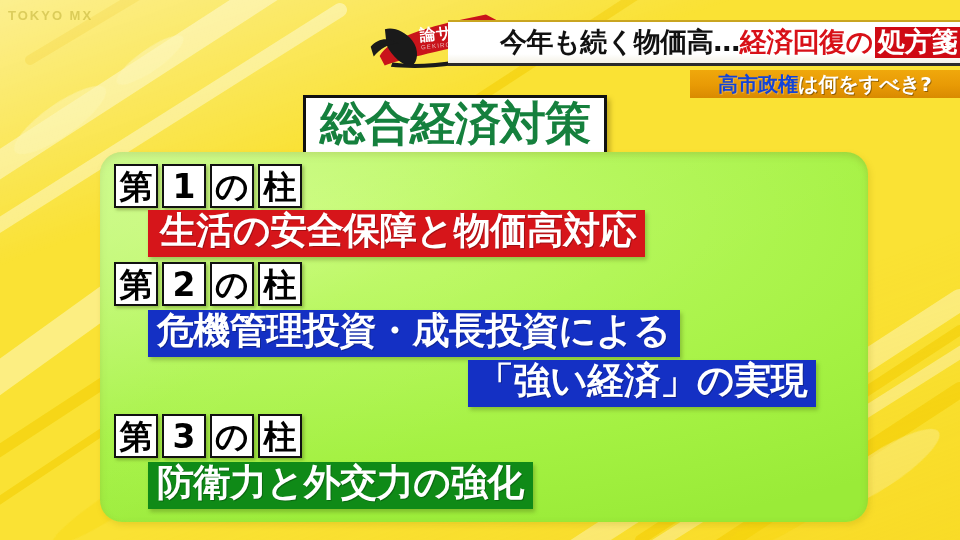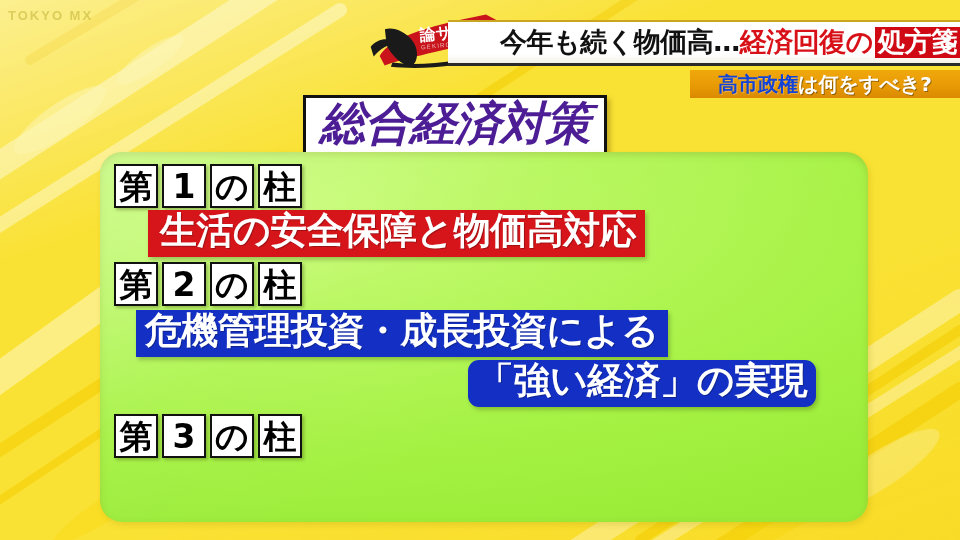--- a/index.html
+++ b/index.html
@@ -73,22 +73,22 @@
 
   
   .title-plate{
     position:absolute;left:303px;top:95px;
     background:#ffffff;
     border:3px solid #111;
     padding:2px 14px 6px 14px;
     box-shadow:3px 4px 5px rgba(90,70,0,.35);
   }
   .title-plate-text{
-    font-weight:bold;font-size:46px;line-height:1.02;color:#4c1d95;
-    white-space:nowrap;letter-spacing:-1px;font-style:italic;
+    font-weight:bold;font-size:46px;line-height:1.02;color:#15803d;
+    white-space:nowrap;letter-spacing:-1px;
   }
 
   
   .panel{
     position:absolute;left:100px;top:152px;width:768px;height:370px;
     border-radius:22px;
     background:
       radial-gradient(120% 90% at 25% 18%, #c4fb6c 0%, #b2f655 38%, #a4f142 72%, #9aeb38 100%);
     box-shadow:0 3px 7px rgba(120,120,20,.25) inset, 2px 3px 6px rgba(140,120,0,.18);
     overflow:hidden;
@@ -120,22 +120,22 @@
     text-shadow:1px 1px 0 rgba(0,0,0,.25);
     box-shadow:2px 3px 4px rgba(60,80,10,.3);
   }
   .banner.red{background:#d6151a;}
   .banner.blue{background:#1430c4;}
   .banner.green{background:#0f8a17;}
 
   .p1h{left:14px;top:12px;}
   .p1b{left:48px;top:58px;padding-left:12px;}
   .p2h{left:14px;top:110px;}
-  .p2b{left:36px;top:158px;}
-  .p2b2{left:368px;top:208px;border-radius:11px;}
+  .p2b{left:48px;top:158px;}
+  .p2b2{left:368px;top:208px;}
   .p3h{left:14px;top:262px;}
   .p3b{left:48px;top:310px;}
 </style>
 </head>
 <body>
 
 <div id="stage">
 
   <div class="bg-base"></div>
   <div class="bg-streaks">
@@ -221,15 +221,16 @@
     </div>
     <div class="banner blue p2b">危機管理投資・成長投資による</div>
     <div class="banner blue p2b2">「強い経済」の実現</div>
 
     <div class="pillar p3h">
       <div class="pchar">第</div>
       <div class="pchar">3</div>
       <div class="pchar">の</div>
       <div class="pchar">柱</div>
     </div>
+    <div class="banner green p3b">防衛力と外交力の強化</div>
   </div>
 
 </div>
 
 </body></html>

